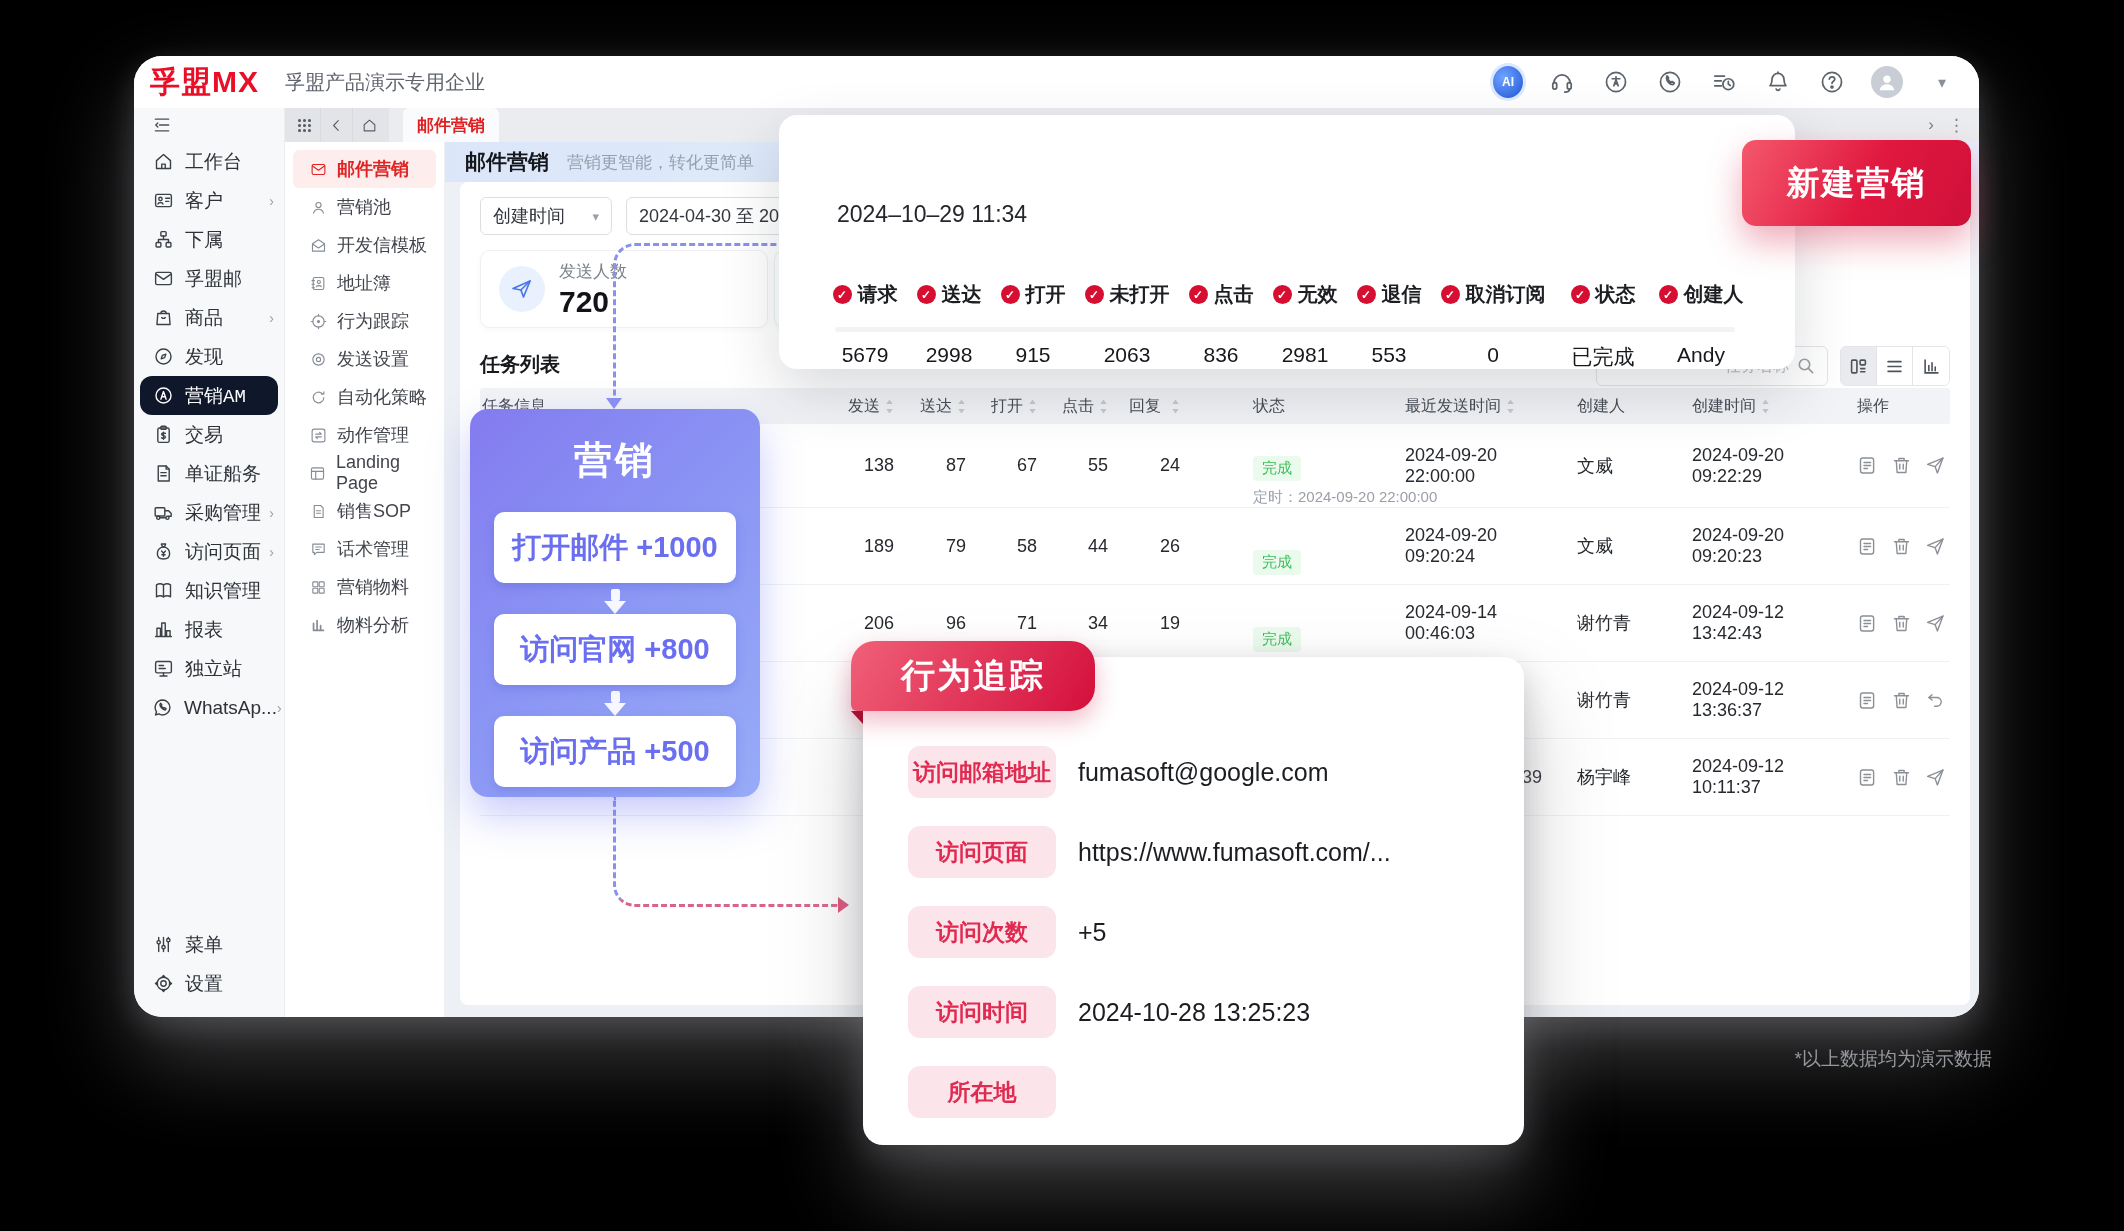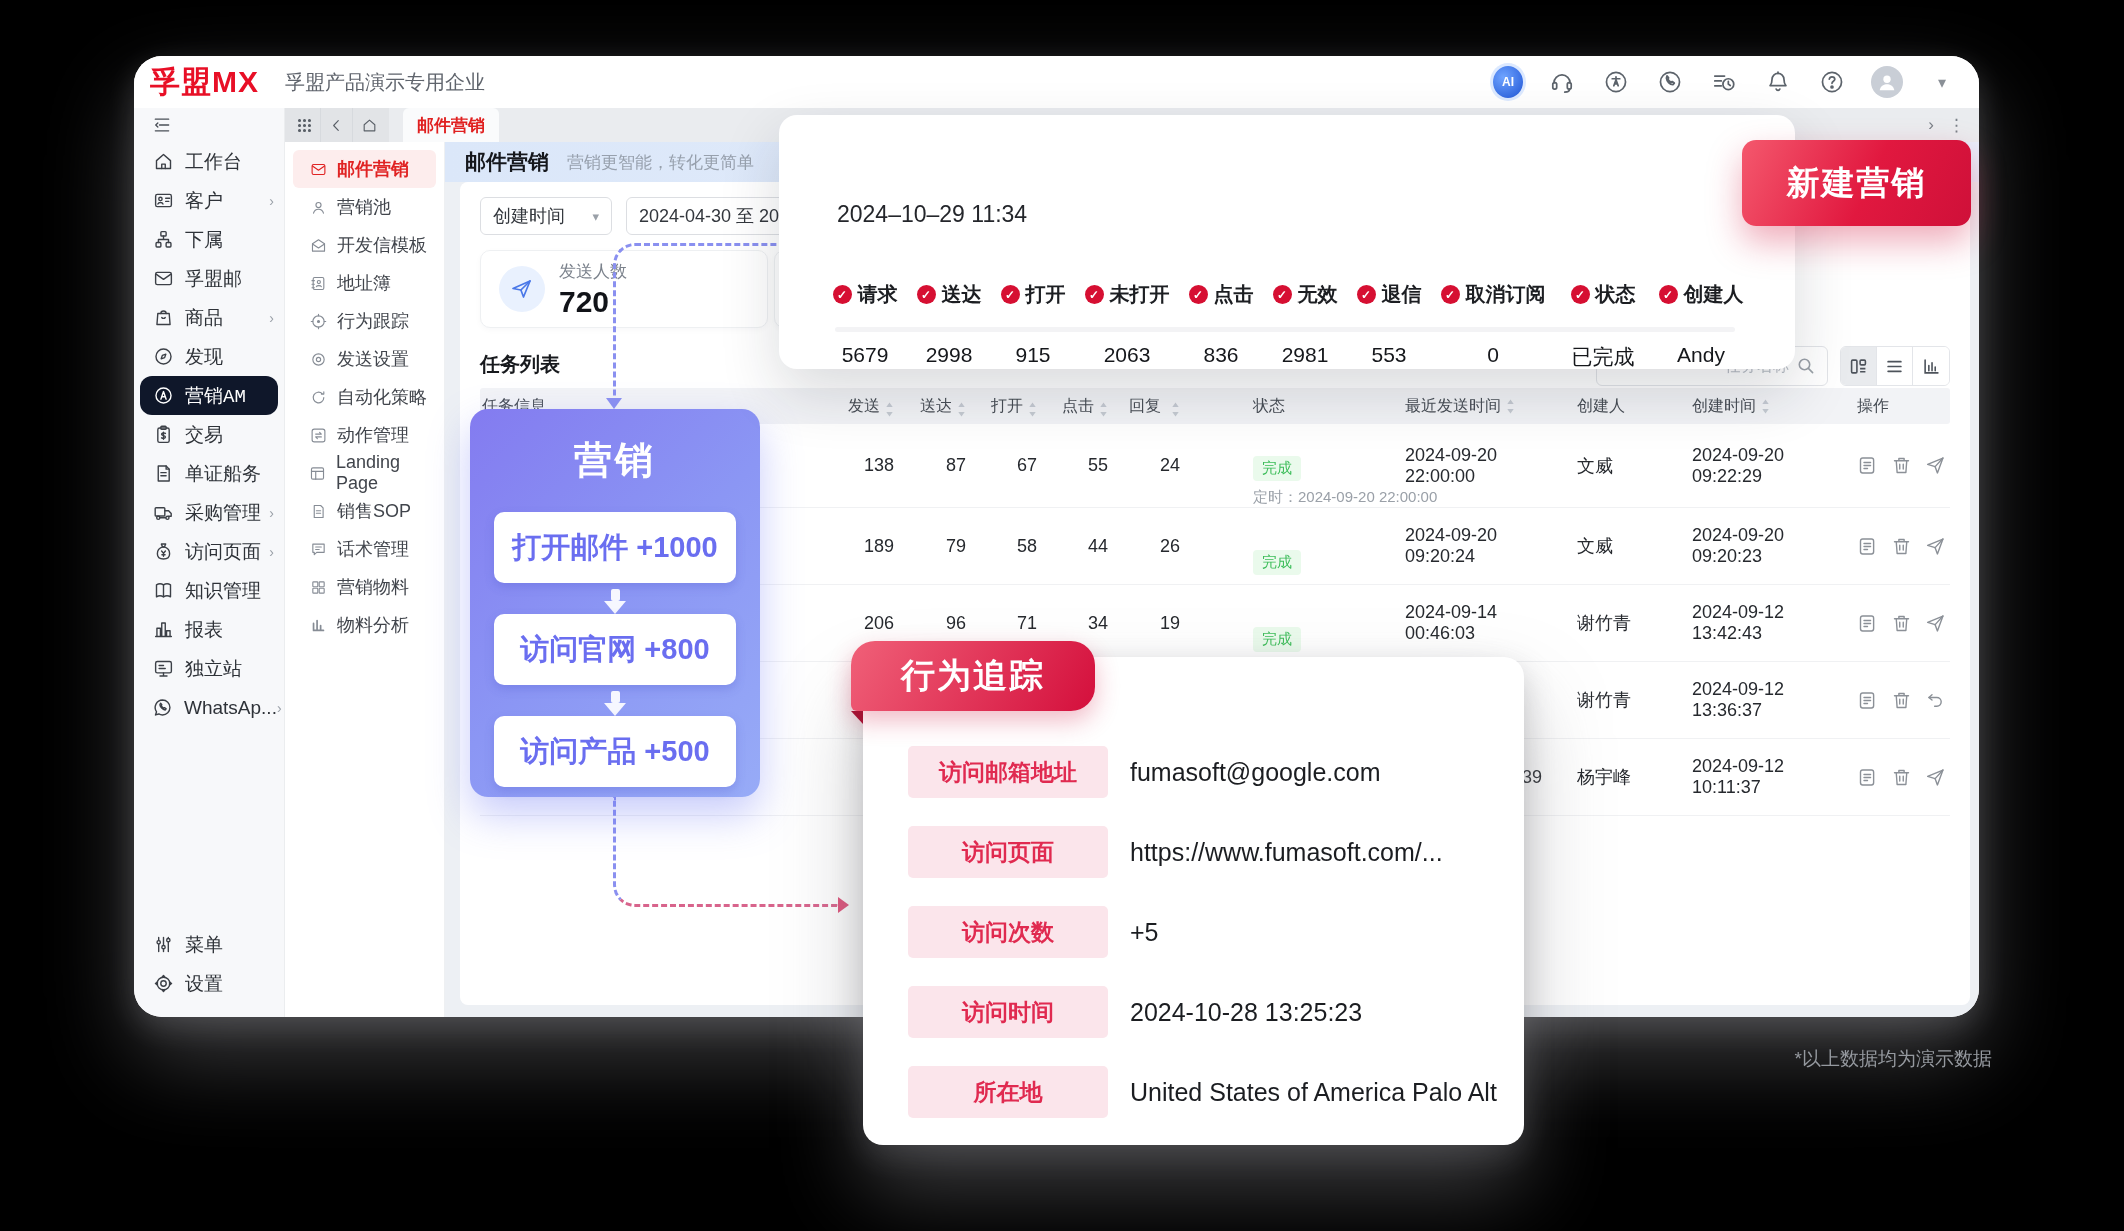--- a/index.html
+++ b/index.html
@@ -83,21 +83,21 @@
   .view-btn { width:36px; height:38px; display:flex; align-items:center; justify-content:center; color:#4d535b; background:#fff; border-right:1px solid #e3e5e9; }
   .view-btn:last-child { border-right:none; }
   .view-btn.sel { background:#e9ebee; }
   .view-btn svg { width:17px; height:17px; }
 
   
   .tbl { margin-top:2px; }
   .tr { display:grid; grid-template-columns:360px 72px 72px 71px 71px 72px 192px 172px 115px 170px 1fr; align-items:center; }
   .thead { height:36px; background:#f2f3f6; border-radius:3px; color:#474d55; font-size:16px; font-weight:500; }
   .th, .td { display:flex; align-items:center; }
-  .num { justify-content:flex-end; padding-right:18px;align-items:flex-end; }
+  .num { justify-content:flex-end; padding-right:18px; }
   .c-status { padding-left:55px; }
   .c-last, .c-creator, .c-created { padding-left:15px; }
   .c-task { padding-left:2px; }
   .c-ops { padding-left:10px; }
   .th .mini { margin-left:5px; display:flex; align-items:center; }
   .trow { min-height:77px; border-bottom:1px solid #f0f1f3; font-size:18px; color:#26292e; }
   .badge { background:#eafaec; color:#3dbd5a; font-size:15px; padding:3px 9px; border-radius:4px; white-space:nowrap; }
   .sub-time { font-size:15px; color:#9aa0a8; margin-top:7px; white-space:nowrap; }
   .stcell { display:flex; flex-direction:column; align-items:flex-start;margin-top:32px; }
   .ops { display:flex; gap:13px; color:#8b9097; }
@@ -141,22 +141,22 @@
 
   .new-btn { position:absolute; left:1742px; top:140px; width:229px; height:86px; border:none; border-radius:14px;
     background:linear-gradient(115deg,#f4586d 0%,#e1183f 55%,#cf1039 100%);
     color:#fff; font-size:33px; font-weight:600; letter-spacing:2px; cursor:pointer; font-family:inherit;
     box-shadow:0 16px 34px rgba(210,20,60,.35); }
 
   .track-card { position:absolute; left:863px; top:657px; width:661px; height:488px; background:#fff; border-radius:20px;
     box-shadow:0 45px 85px rgba(135,135,140,.45), 0 12px 30px rgba(100,100,105,.30); }
   .track-rows { position:absolute; left:45px; top:89px; right:30px; }
   .track-row { display:flex; align-items:center; height:52px; margin-bottom:28px; }
-  .track-pill { width:200px; height:52px; background:#fbe5eb; color:#e02a50; font-size:23px; font-weight:600;
-    border-radius:5px; display:flex; align-items:center; justify-content:center; flex:0 0 auto; }
+  .track-pill { width:148px; height:52px; background:#fbe5eb; color:#e02a50; font-size:23px; font-weight:600;
+    border-radius:12px; display:flex; align-items:center; justify-content:center; flex:0 0 auto; }
   .track-val { margin-left:22px; font-size:25px; color:#1b1d21; white-space:nowrap; }
   .ribbon { position:absolute; left:851px; top:641px; width:244px; height:70px; border-radius:24px 24px 24px 6px;
     background:linear-gradient(120deg,#f06078,#d40f3c); color:#fff; font-size:34px; font-weight:700; letter-spacing:2px;
     display:flex; align-items:center; justify-content:center; box-shadow:0 10px 24px rgba(210,30,70,.30); }
   .ribbon-fold { position:absolute; left:851px; top:711px; width:0; height:0;
     border-top:13px solid #a31132; border-left:12px solid transparent; }
 
   .footnote { position:absolute; right:132px; top:1046px; font-size:19px; color:#95999f; }
 
   .ic svg { display:block; }
@@ -1028,21 +1028,20 @@
         <div class="track-row">
      <div class="track-pill">访问次数</div>
      <div class="track-val">+5</div>
    </div>
         <div class="track-row">
      <div class="track-pill">访问时间</div>
      <div class="track-val">2024-10-28 13:25:23</div>
    </div>
         <div class="track-row">
      <div class="track-pill">所在地</div>
-     <div class="track-val">United States of America Palo Alt</div>
    </div>
       </div>
   </div>
   <div class="ribbon">行为追踪</div>
   <div class="ribbon-fold"></div>
 
   <div class="footnote">*以上数据均为演示数据</div>
 </div>
 
 </body></html>

